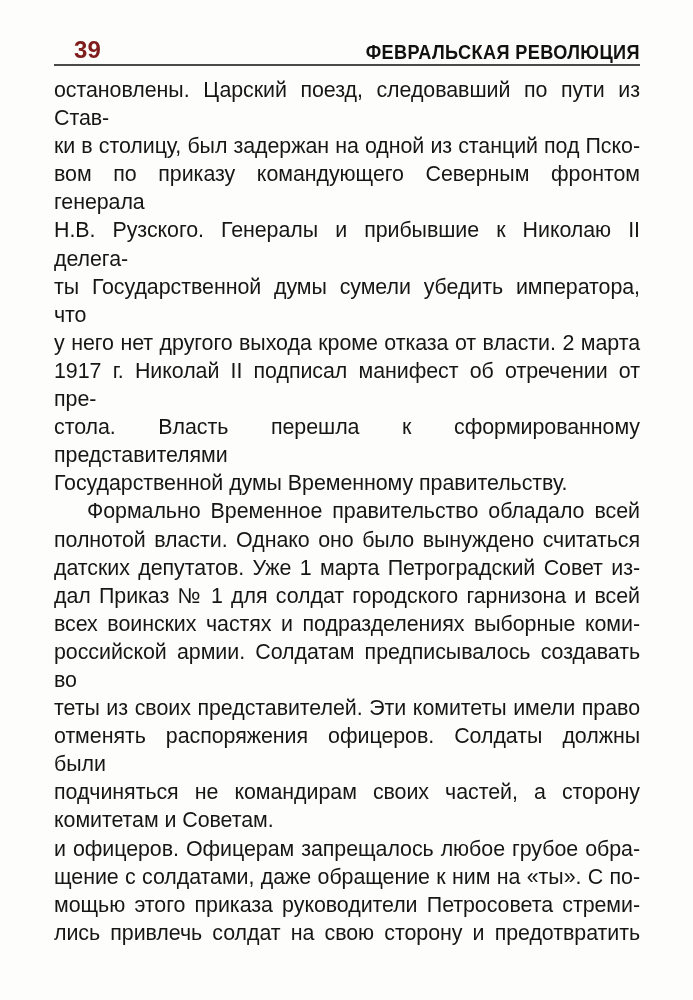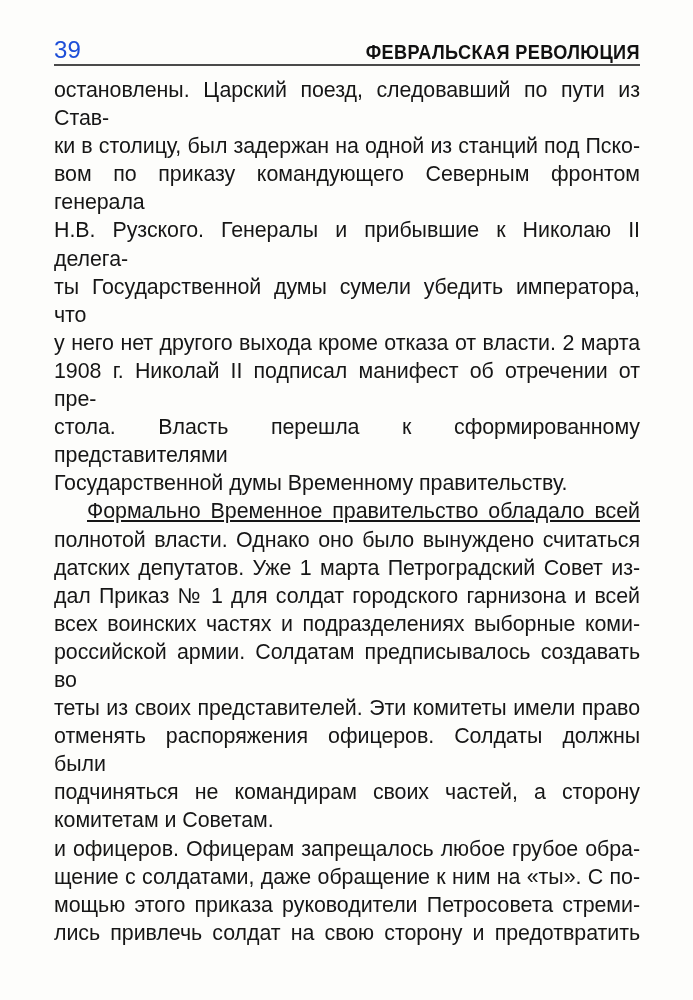--- a/index.html
+++ b/index.html
@@ -31,24 +31,25 @@
     left: 54px;
     top: 30px;
     width: 586px;
     height: 32px;
     display: flex;
     align-items: flex-end;
     justify-content: space-between;
   }
   .folio {
     font-size: 24px;
-    font-weight: 400;
+    font-weight: 700;
     letter-spacing: 0.2px;
     line-height: 1;
-    color: #1d4ed8;
+    color: #7f1d1d;
+    margin-left: 20px;
   }
   .head-title {
     font-size: 19.5px;
     font-weight: 700;
     letter-spacing: 0.4px;
     line-height: 1;
     color: #111;
     transform: scaleX(0.93);
     transform-origin: right bottom;
     white-space: nowrap;
@@ -87,21 +88,20 @@
     white-space: pre-wrap;
   }
   
   .ln.last {
     text-align: center;
     text-align-last: left;
   }
   
   .ln.indent {
     text-indent: 33px;
-    text-decoration: underline;
   }
 
   .speck {
     position: absolute;
     width: 2px;
     height: 2px;
     background: #2a2a2a;
     border-radius: 50%;
   }
 </style>
@@ -117,21 +117,21 @@
   <div class="head-rule"></div>
 
   <div class="textblock" id="textblock">
       <p class="para" id="para-1">
         <span class="ln">остановлены. Царский поезд, следовавший по пути из Став-</span>
         <span class="ln">ки в столицу, был задержан на одной из станций под Пско-</span>
         <span class="ln">вом по приказу командующего Северным фронтом генерала</span>
         <span class="ln">Н.В. Рузского. Генералы и прибывшие к Николаю II делега-</span>
         <span class="ln">ты Государственной думы сумели убедить императора, что</span>
         <span class="ln">у него нет другого выхода кроме отказа от власти. 2 марта</span>
-        <span class="ln">1908 г. Николай II подписал манифест об отречении от пре-</span>
+        <span class="ln">1917 г. Николай II подписал манифест об отречении от пре-</span>
         <span class="ln">стола. Власть перешла к сформированному представителями</span>
         <span class="ln last">Государственной думы Временному правительству.</span>
       </p>
       <p class="para" id="para-2">
         <span class="ln indent">Формально Временное правительство обладало всей</span>
         <span class="ln">полнотой власти. Однако оно было вынуждено считаться</span>
         <span class="ln">датских депутатов. Уже 1 марта Петроградский Совет из-</span>
         <span class="ln">дал Приказ № 1 для солдат городского гарнизона и всей</span>
         <span class="ln">всех воинских частях и подразделениях выборные коми-</span>
         <span class="ln">российской армии. Солдатам предписывалось создавать во</span>

